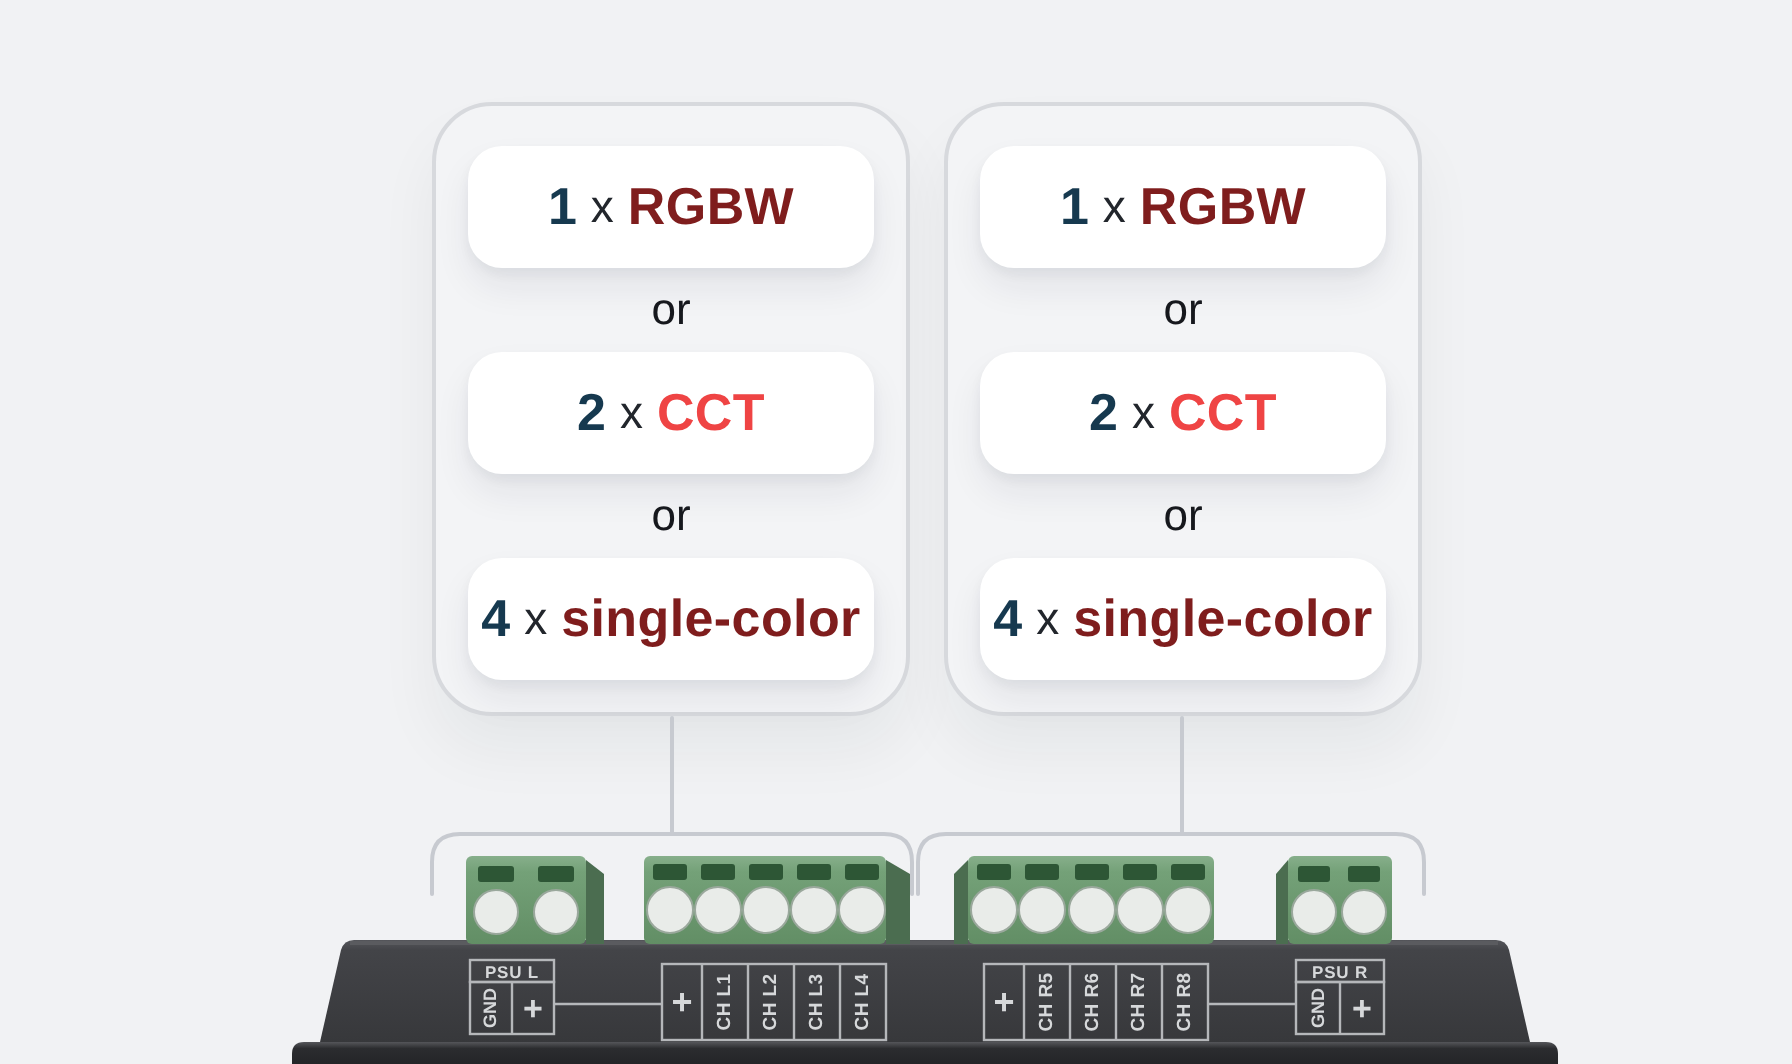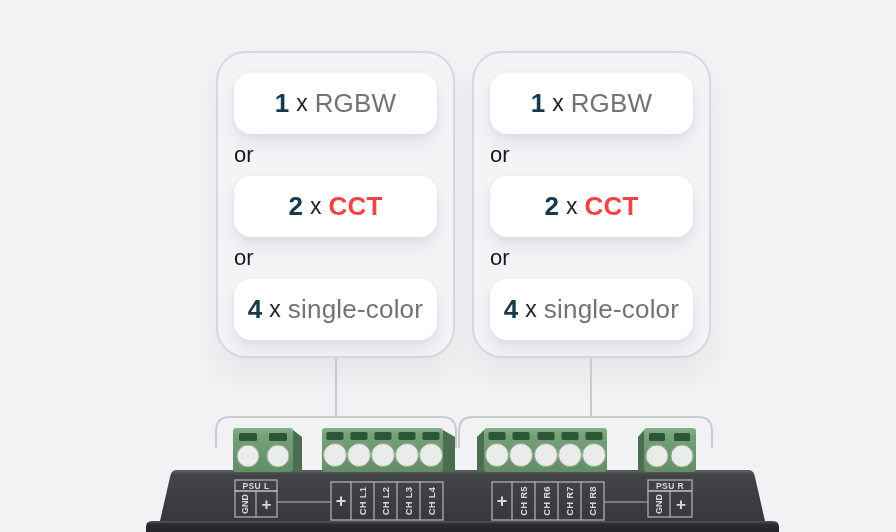--- a/index.html
+++ b/index.html
@@ -20,24 +20,24 @@
   .card.left{left:216px;}
   .card.right{left:472px;}
   .pill{
     height:61px;background:#ffffff;border-radius:17px;
     box-shadow:0 10px 18px rgba(25,35,60,.07),0 3px 6px rgba(25,35,60,.05);
     display:flex;align-items:center;justify-content:center;gap:7px;
     font-size:26px;color:#1b1f26;flex:none;
   }
   .pill .num{font-weight:bold;color:#16394f;}
   .pill .times{font-size:23px;color:#22262c;font-weight:normal;}
-  .pill .lbl{font-weight:400;color:#737373;letter-spacing:.2px;}
+  .pill .lbl{font-weight:700;color:#7f1d1d;letter-spacing:.2px;}
   .pill .lbl.strong{font-weight:bold;color:#ef4444;}
   .or{
-    height:42px;line-height:42px;text-align:left;
+    height:42px;line-height:42px;text-align:center;
     font-size:22px;color:#16181d;flex:none;
   }
 
   .hw{position:absolute;left:0;top:0;width:896px;height:532px;display:block;}
 </style>
 </head>
 <body>
 
 <div class="stage">
 

